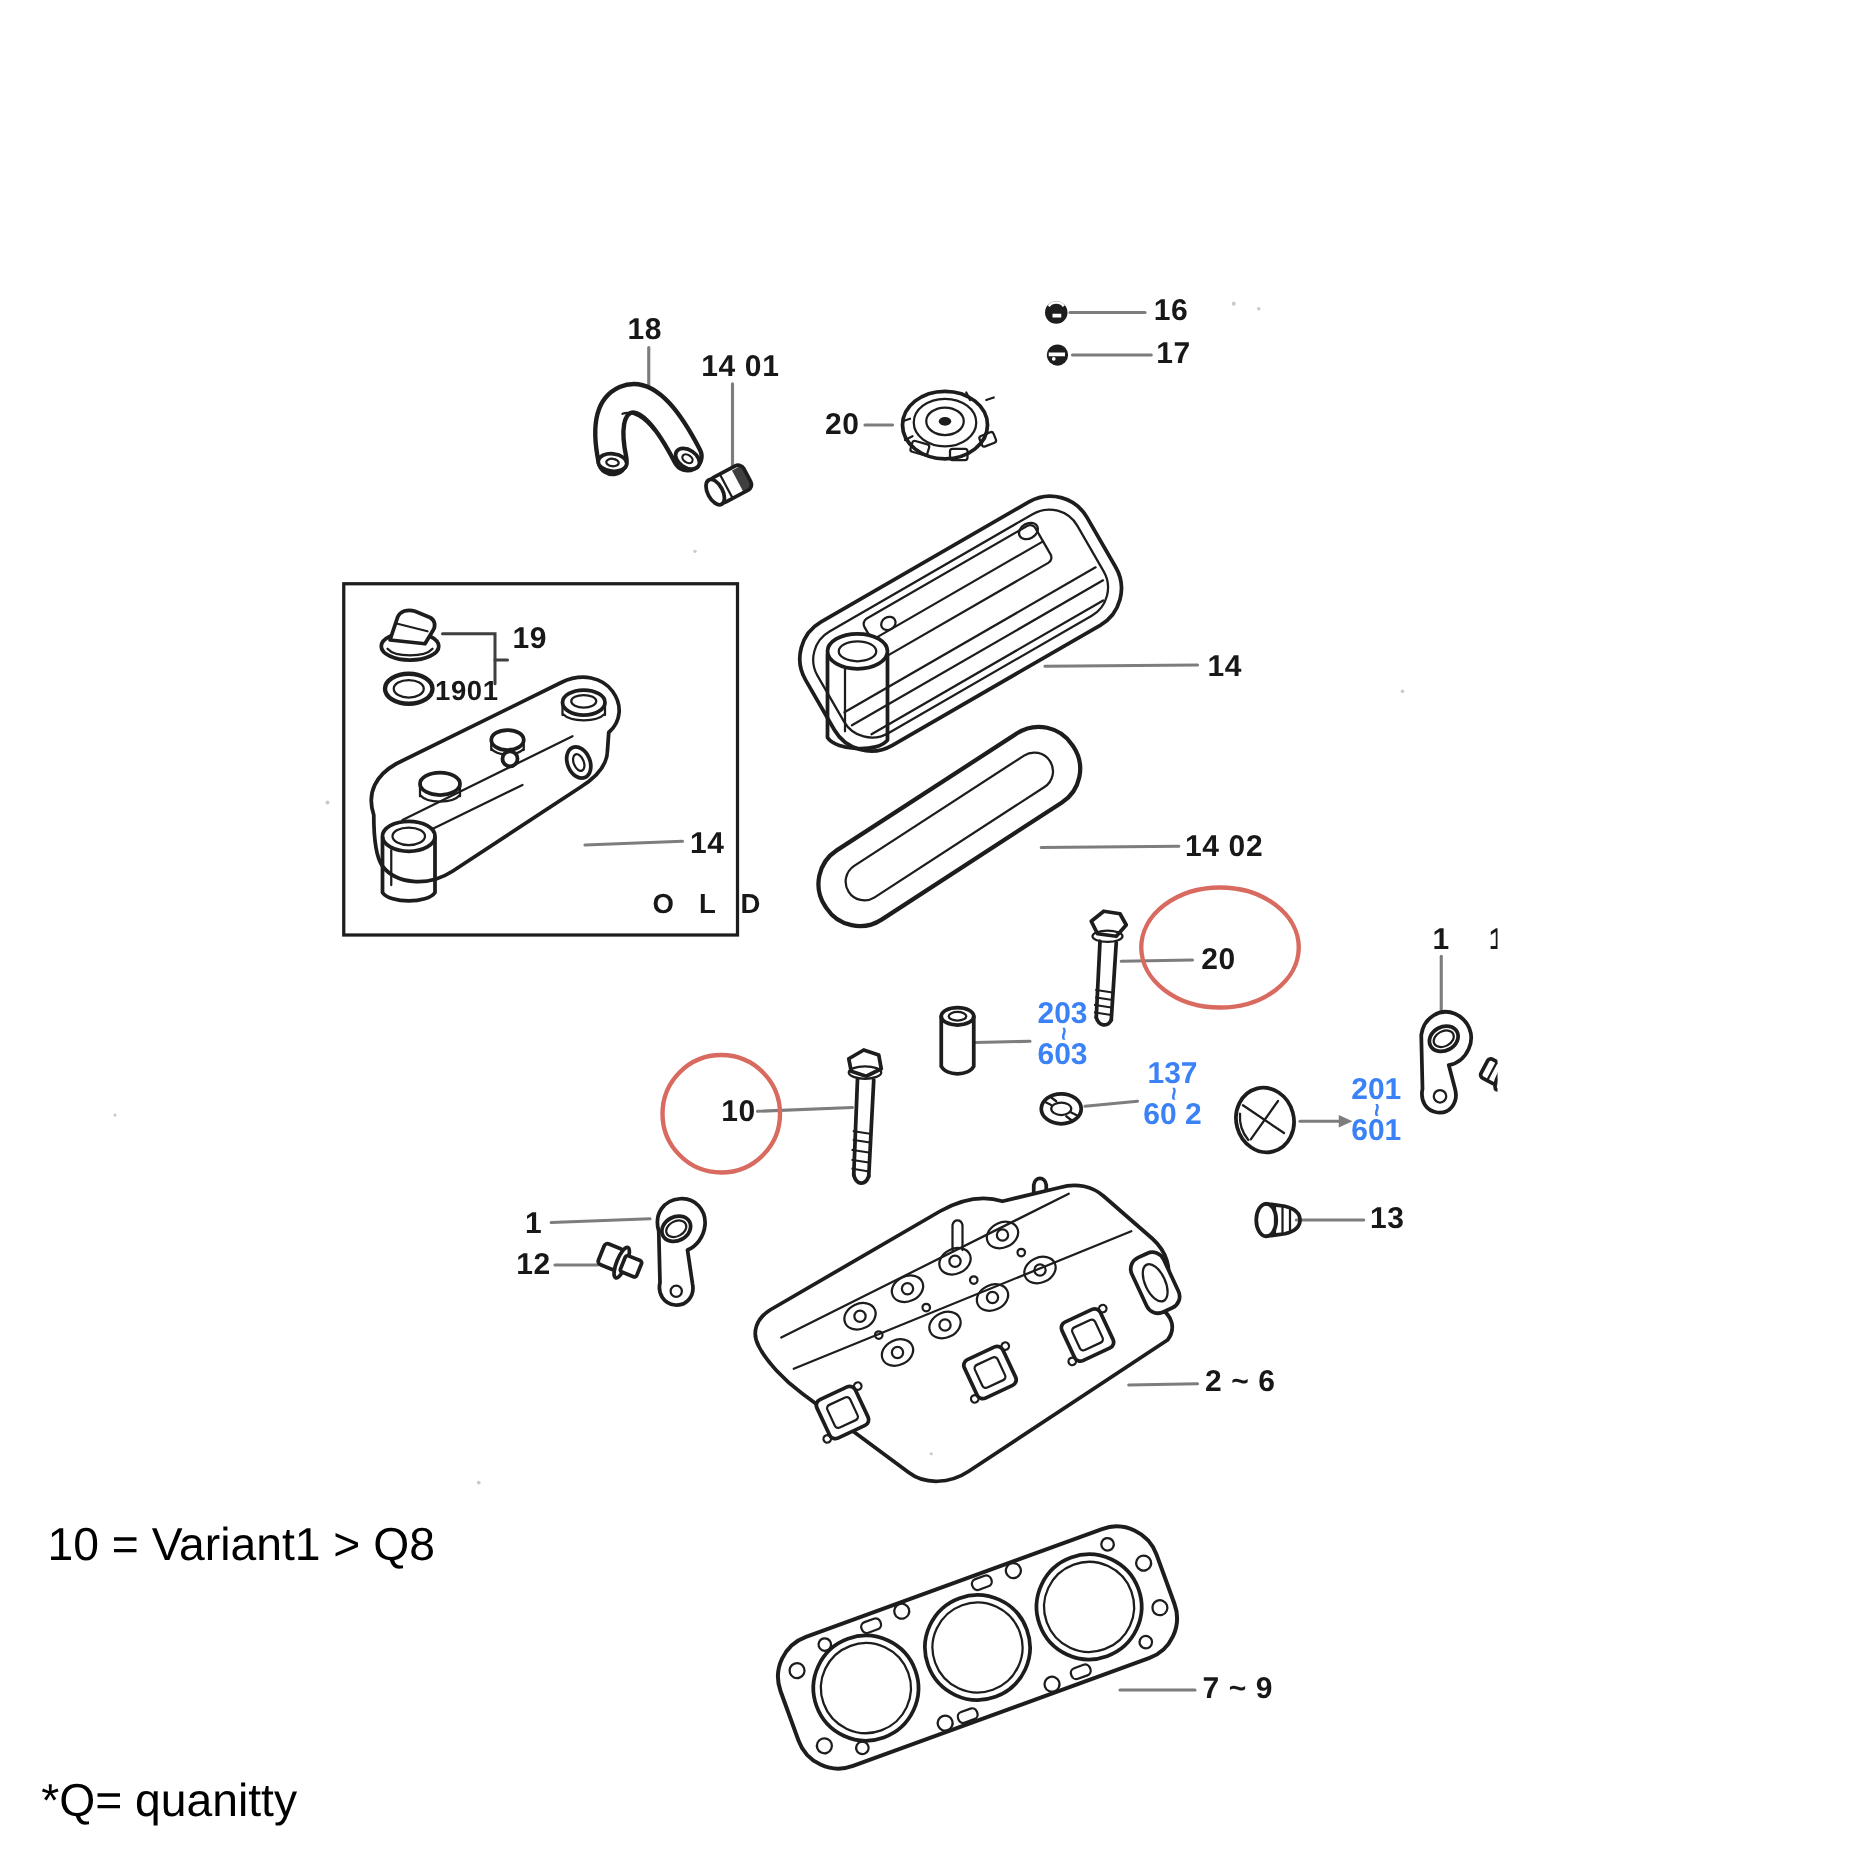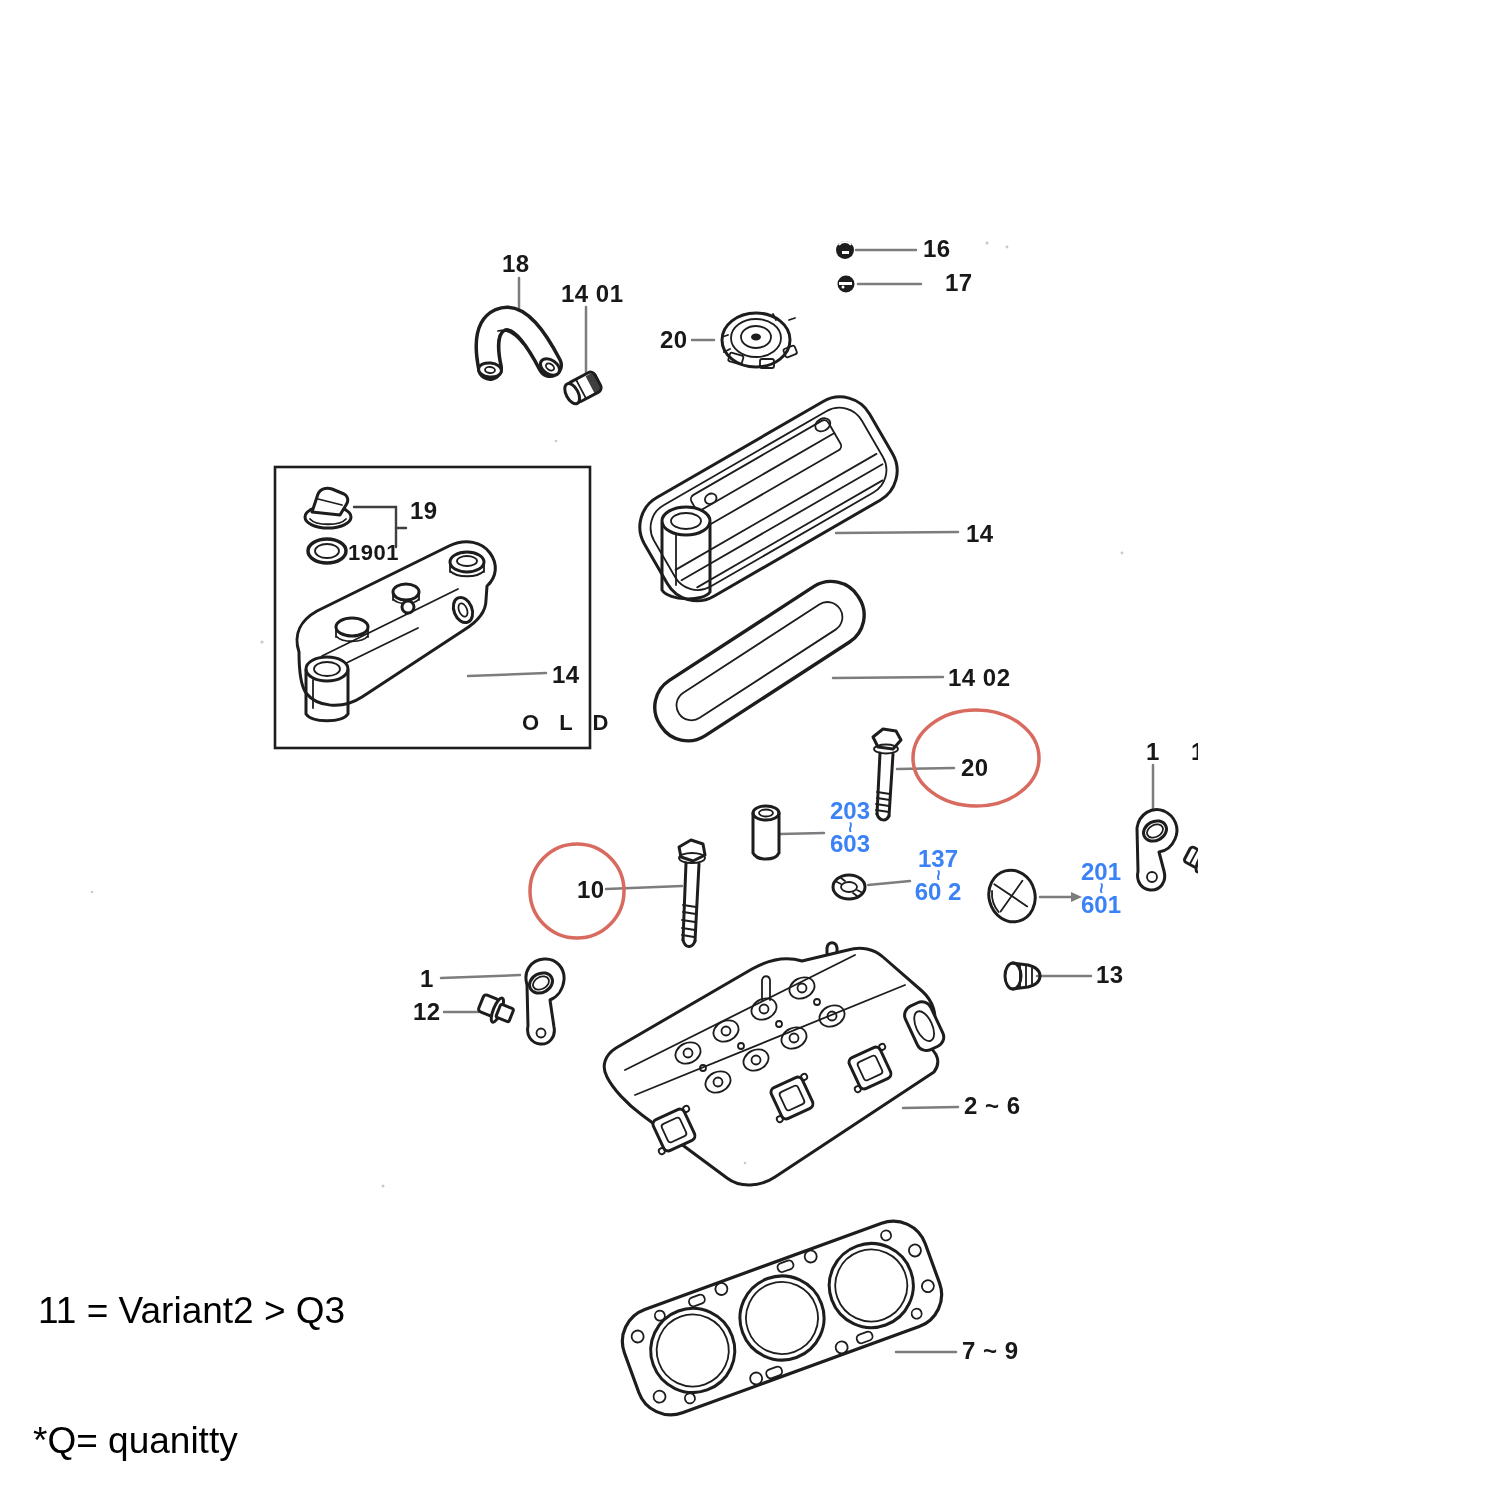--- a/index.html
+++ b/index.html
@@ -314,21 +314,21 @@
     <circle cx="556" cy="441" r="1.3"></circle>
         <circle cx="1122" cy="553" r="1.4"></circle>
     <circle cx="1437" cy="1082" r="1.8"></circle>
         <circle cx="92" cy="892" r="1.3"></circle>
     <circle cx="745" cy="1163" r="1.3"></circle>
         <circle cx="1240" cy="1260" r="1.3"></circle>
   </g>
 </svg>
 
 <span class="plabel" style="left:923px;top:236px">16</span>
-<span class="plabel" style="left:945px;top:270px">17</span>
+<span class="plabel" style="left:925px;top:270px">17</span>
 <span class="plabel" style="left:502px;top:251px">18</span>
 <span class="plabel" style="left:561px;top:281px">14 01</span>
 <span class="plabel" style="left:660px;top:327px">20</span>
 <span class="plabel" style="left:410px;top:498px">19</span>
 <span class="plabel plabel-sm" style="left:348px;top:540px">1901</span>
 <span class="plabel" style="left:552px;top:662px">14</span>
 <span class="plabel plabel-sm old-cap" style="left:522px;top:710px">O L D</span>
 <span class="plabel" style="left:966px;top:521px">14</span>
 <span class="plabel" style="left:948px;top:665px">14 02</span>
 <span class="plabel" style="left:961px;top:755px">20</span>
@@ -351,16 +351,16 @@
 
 <span class="plabel" style="left:1146px;top:739px">1</span>
 <span class="plabel" style="left:1191px;top:739px">12</span>
 <span class="plabel" style="left:1096px;top:962px">13</span>
 <span class="plabel" style="left:577px;top:877px">10</span>
 <span class="plabel" style="left:420px;top:966px">1</span>
 <span class="plabel" style="left:413px;top:999px">12</span>
 <span class="plabel" style="left:964px;top:1093px">2 ~ 6</span>
 <span class="plabel" style="left:962px;top:1338px">7 ~ 9</span>
 
-<span class="note" style="left:38px;top:1292px">11 = Variant2 &gt; Q3</span>
+<span class="note" style="left:38px;top:1217px">10 = Variant1 &gt; Q8</span>
 <span class="note" style="left:33px;top:1422px">*Q= quanitty</span>
 
 </div>
 
 </body></html>

